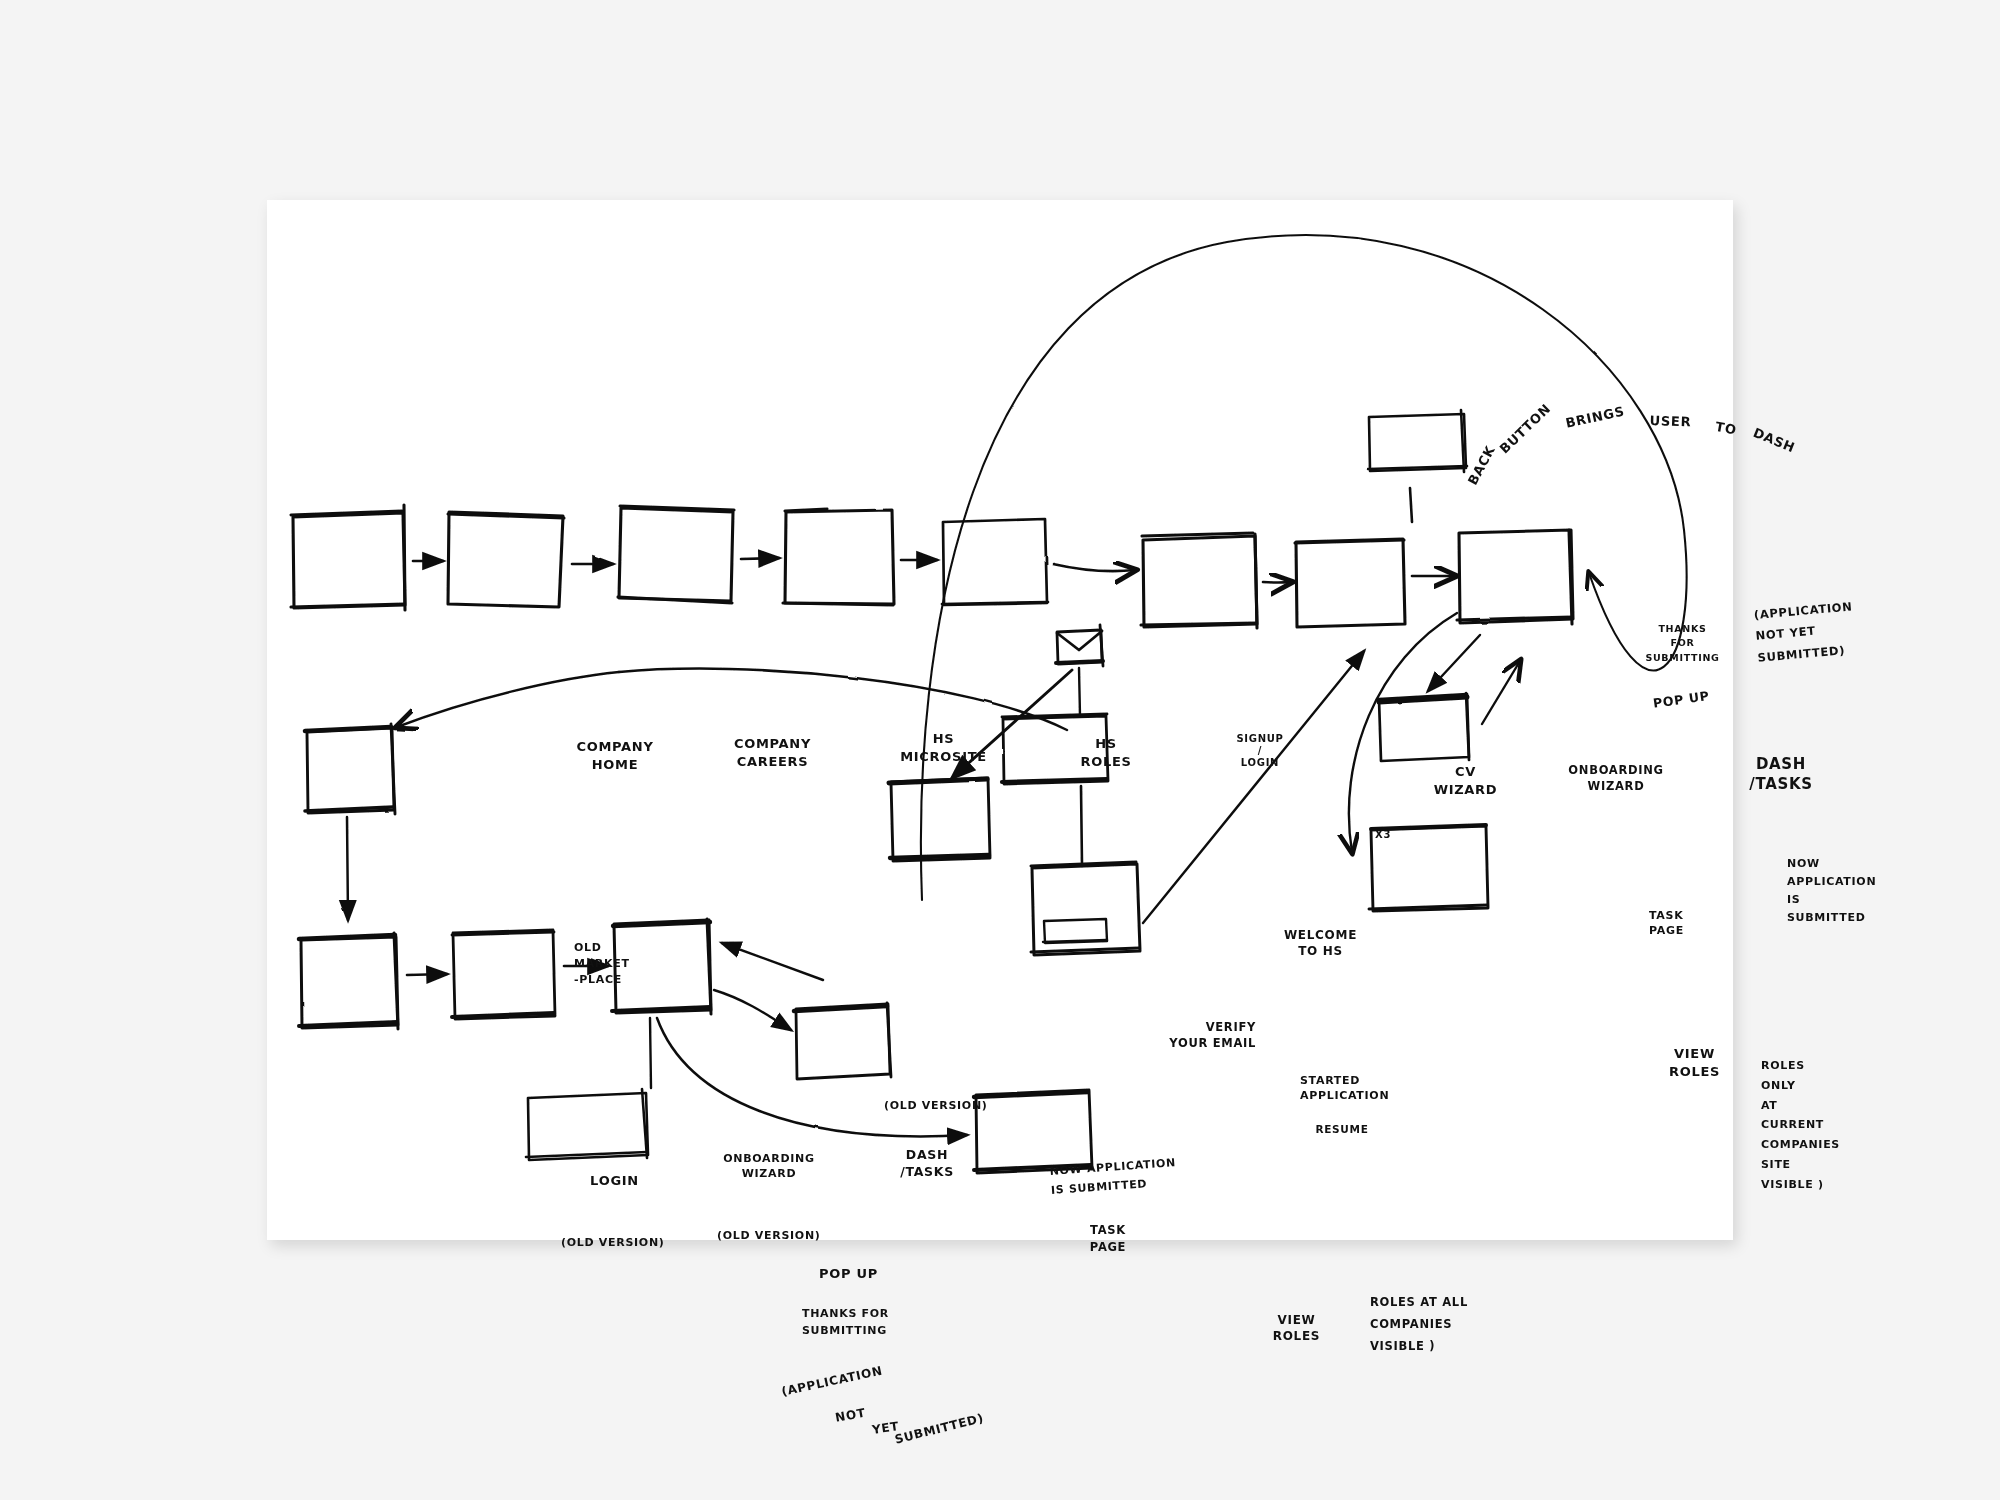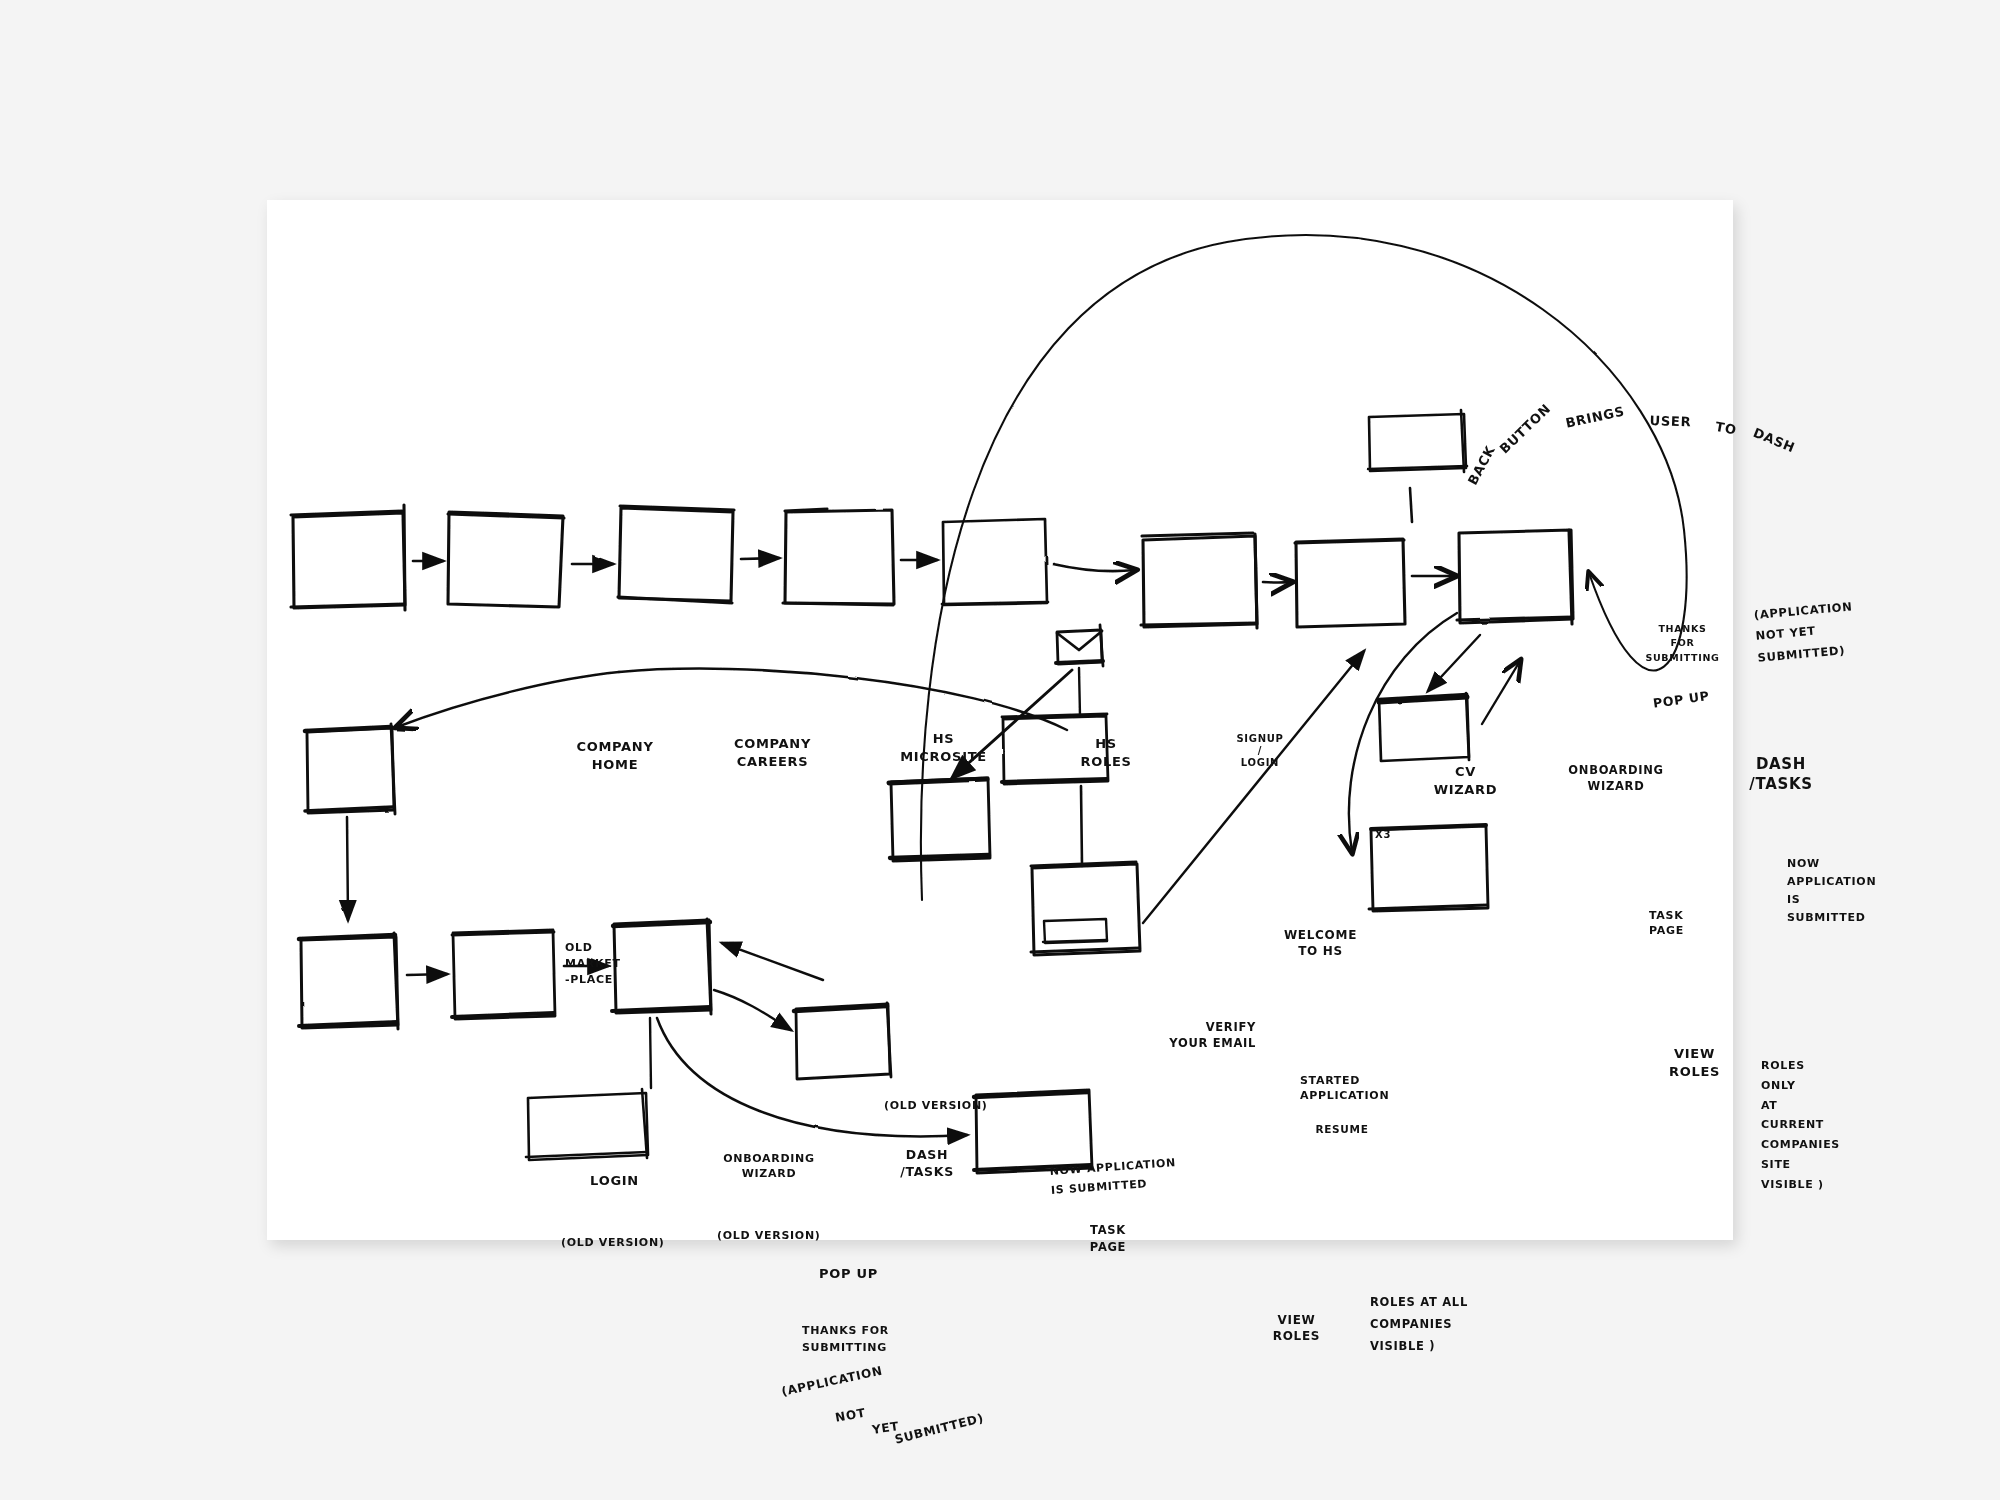--- a/index.html
+++ b/index.html
@@ -350,30 +350,30 @@
 Roles</div>
 
     <div class="nodelabel" style="left:1002px;top:727px;width:103px;font-size:12px;">Welcome
 to HS</div>
     <div class="nodelabel" style="left:888px;top:820px;width:101px;font-size:11.5px;text-align:right;">Verify
 your Email</div>
     <div class="nodelabel" style="left:1029px;top:874px;width:110px;font-size:11px;text-align:left;padding-left:4px;">Started
 Application</div>
     <div class="nodelabel" style="left:1044px;top:922px;width:62px;font-size:10.5px;">Resume</div>
 
-    <div class="nodelabel" style="left:293px;top:740px;width:90px;font-size:11px;text-align:left;padding-left:5px;line-height:1.45;">Old
+    <div class="nodelabel" style="left:302px;top:740px;width:90px;font-size:11px;text-align:left;padding-left:5px;line-height:1.45;">Old
 Market
 -place</div>
 
     <div class="nodelabel" style="left:300px;top:972px;width:95px;font-size:13px;">Login</div>
     <div class="nodelabel" style="left:449px;top:952px;width:106px;font-size:11px;">Onboarding
 Wizard</div>
     <div class="nodelabel" style="left:611px;top:947px;width:98px;font-size:12.5px;">Dash
 /Tasks</div>
-    <div class="nodelabel" style="left:528px;top:1105px;width:118px;font-size:11px;text-align:left;padding-left:7px;line-height:1.55;margin-top:17px;">Thanks for
+    <div class="nodelabel" style="left:528px;top:1105px;width:118px;font-size:11px;text-align:left;padding-left:7px;line-height:1.55;">Thanks for
 Submitting</div>
     <div class="nodelabel" style="left:795px;top:1022px;width:92px;font-size:11.5px;line-height:1.5;">Task
 Page</div>
     <div class="nodelabel" style="left:973px;top:1112px;width:113px;font-size:12px;">View
 Roles</div>
 
     <div class="boxhit" style="left:292px;top:515px;width:112px;height:92px;"></div>
     <div class="boxhit" style="left:448px;top:512px;width:115px;height:95px;"></div>
     <div class="boxhit" style="left:620px;top:508px;width:113px;height:93px;"></div>
     <div class="boxhit" style="left:785px;top:512px;width:108px;height:93px;"></div>

